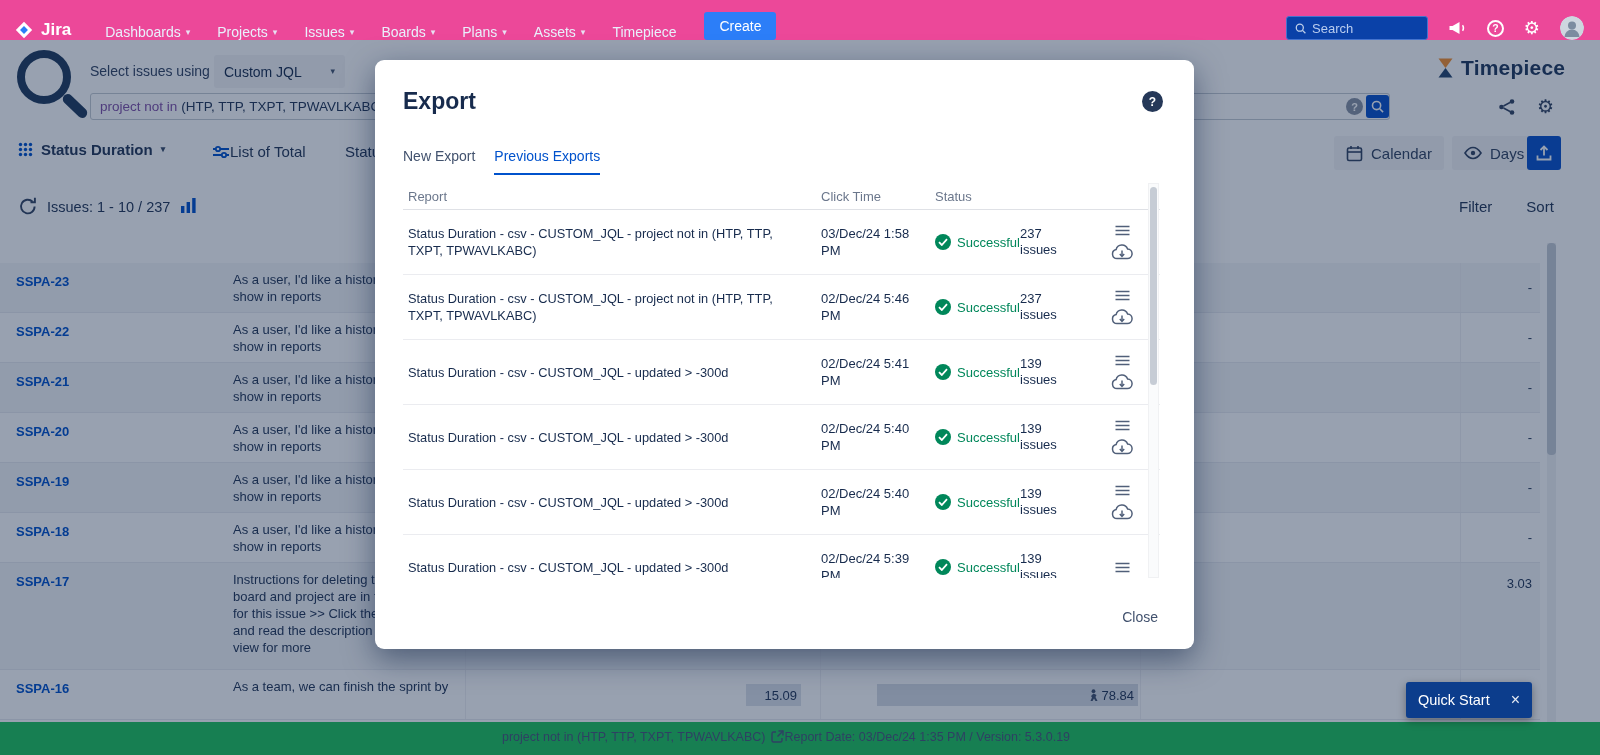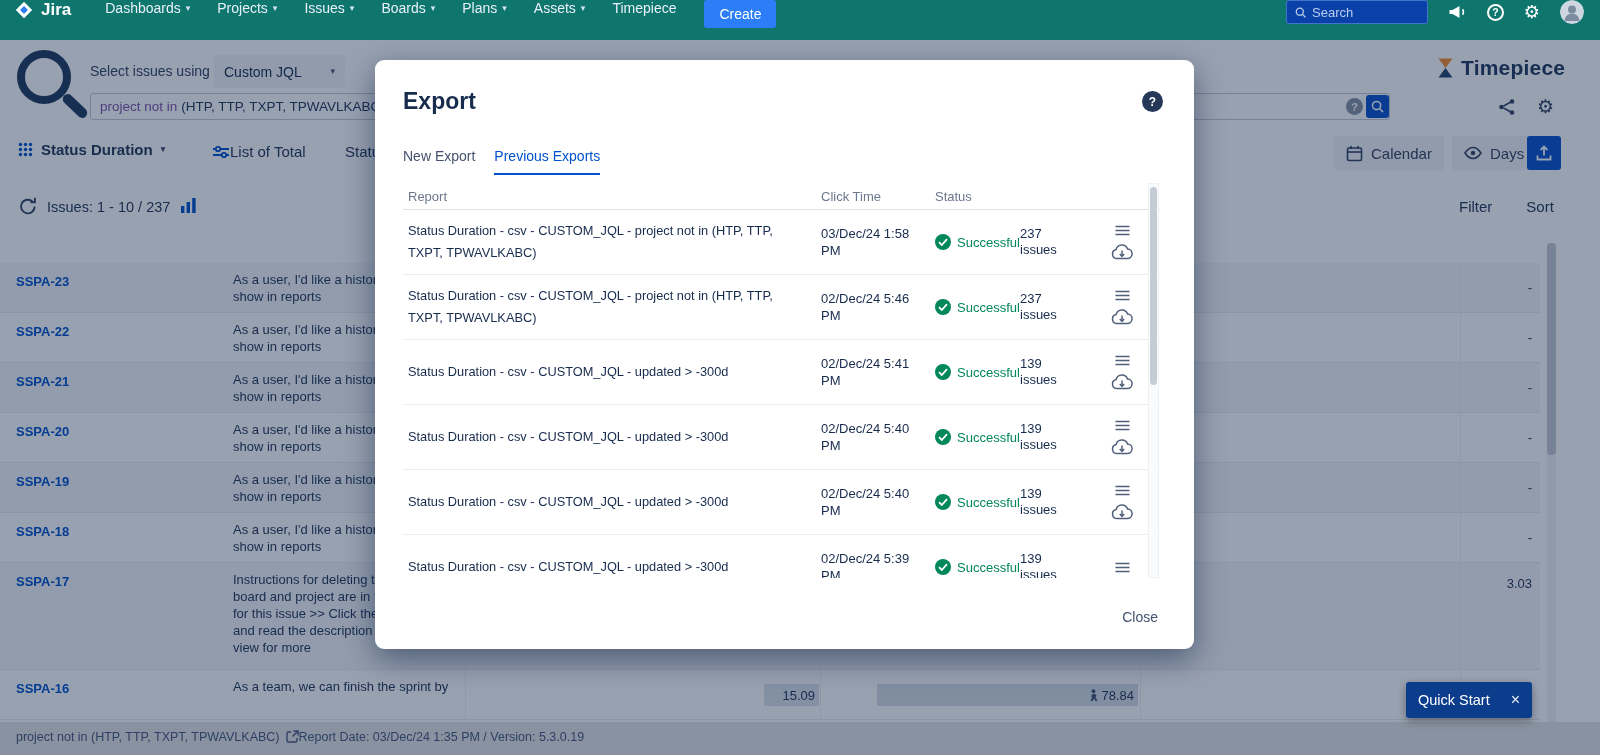--- a/index.html
+++ b/index.html
@@ -1,20 +1,20 @@
 <!DOCTYPE html>
 <html><head>
 <meta charset="utf-8">
 <style>
   * { margin:0; padding:0; box-sizing:border-box; }
   html,body { width:1600px; height:755px; }
   body { font-family:"Liberation Sans", sans-serif; position:relative; overflow:hidden; background:#fff; color:#172B4D; }
 
   
-  .topnav { position:absolute; top:0; left:0; width:1600px; height:40px; background:#0f766e; display:flex; align-items:flex-start; padding:0 16px 0 14px; z-index:70; }
+  .topnav { position:absolute; top:0; left:0; width:1600px; height:40px; background:#ec4899; display:flex; align-items:flex-end; padding:0 16px 0 14px; z-index:70; }
   .nav-brand { display:flex; align-items:center; gap:7px; margin-right:34px; cursor:pointer; }
   .nav-brand-text { color:#fff; font-size:17px; font-weight:700; }
   .nav-items { display:flex; align-items:center; gap:27px; margin-right:28px; }
   .nav-item { display:flex; align-items:center; gap:5px; color:#E9F0FC; font-size:14px; cursor:pointer; white-space:nowrap; }
   .chev { font-size:9px; opacity:.9; line-height:1; }
   .create-btn { background:#2C7EF8; color:#fff; border:none; border-radius:3px; font-size:14px; font-family:inherit; padding:6px 15px; cursor:pointer; }
   .nav-right { margin-left:auto; display:flex; align-items:center; gap:20px; }
   .nav-search { width:142px; height:24px; background:#0A41A8; border:1px solid #4473CE; border-radius:3px; display:flex; align-items:center; gap:6px; padding:0 8px; }
   .nav-search input { background:transparent; border:none; outline:none; color:#DCE7F8; font-size:13px; width:100%; font-family:inherit; }
   .nav-search input::placeholder { color:#B9CDEF; }
@@ -67,47 +67,47 @@
   .trow { display:grid; grid-template-columns:225px 240px 355px 320px 320px 80px; border-bottom:1px solid #E9EBEF; position:relative; background:#fff; }
   .trow.alt { background:#F5F6F8; }
   .h50 { height:50px; } .h107 { height:107px; }
   .c-key { padding:9px 0 0 16px; }
   .key-link { color:#0052CC; font-size:13px; font-weight:700; text-decoration:none; cursor:pointer;margin-top:24px; }
   .c-sum { padding:8px 10px 0 8px; font-size:13px; color:#253858; line-height:17px; white-space:pre-line; overflow:hidden; }
   .c-a,.c-b,.c-c { position:relative; border-left:1px solid #EFF0F3; }
   .c-ip { display:flex; justify-content:flex-end; align-items:center; padding-right:8px; font-size:13px; color:#253858; border-left:1px solid #EFF0F3; }
   .h107 .c-ip { align-items:flex-start; padding-top:13px; }
   .bar { position:absolute; top:14px; height:22px; display:flex; align-items:center; justify-content:flex-end; gap:3px; font-size:13px; color:#253858; padding:0 4px; }
-  .bar-a { right:1px; width:55px; background:#DCE2EB; }
+  .bar-a { right:19px; width:55px; background:#DCE2EB; }
   .bar-b { right:2px; width:261px; background:#D8DDE5; }
 
   .pg-scroll { position:absolute; left:1547px; top:243px; width:9px; height:510px; background:#F2F3F5; cursor:pointer; }
   .pg-thumb { width:9px; height:212px; background:#C5CBD4; border-radius:4px; }
 
-  .footer { position:absolute; left:0; bottom:0; width:1600px; height:33px; background:#e5e5e5; display:flex; align-items:center; justify-content:flex-start; padding:0 44px 4px 16px; font-size:12.5px; color:#49597A; z-index:5; }
+  .footer { position:absolute; left:0; bottom:0; width:1600px; height:33px; background:#22c55e; display:flex; align-items:center; justify-content:center; padding:0 44px 4px 16px; font-size:12.5px; color:#49597A; z-index:5; }
   .f-left { display:flex; align-items:center; gap:6px; }
 
   
   .overlay { position:absolute; left:0; top:40px; width:1600px; height:715px; background:rgba(9,30,66,.42); z-index:50; }
 
   .quickstart { position:absolute; left:1406px; top:682px; width:126px; height:36px; background:#0C3D8C; border-radius:3px; color:#fff; display:flex; align-items:center; justify-content:space-between; padding:0 12px; z-index:60; box-shadow:0 3px 8px rgba(0,0,0,.35); cursor:pointer; }
   .qs-label { font-size:14.5px; }
   .qs-x { font-size:16px; opacity:.9; cursor:pointer; }
 
   .modal { position:absolute; left:375px; top:60px; width:819px; height:589px; background:#fff; border-radius:9px; z-index:100; box-shadow:0 10px 30px rgba(9,30,66,.5); }
   .m-title { position:absolute; left:28px; top:28px; font-size:23px; font-weight:700; color:#172B4D; }
   .m-help { position:absolute; right:31px; top:31px; width:21px; height:21px; background:#253858; border-radius:50%; color:#fff; font-size:12px; font-weight:700; display:flex; align-items:center; justify-content:center; cursor:pointer; }
   .m-tabs { position:absolute; left:28px; top:88px; display:flex; gap:19px; }
   .mtab { font-size:14px; color:#42526E; padding-bottom:9px; cursor:pointer; }
   .mtab.active { color:#0052CC; font-weight:500; border-bottom:2px solid #0052CC; }
 
   .m-scroll { position:absolute; left:28px; top:123px; width:757px; height:395px; overflow:hidden; }
   .mhead { display:grid; grid-template-columns:413px 114px 85px 64px 1fr; height:27px; align-items:center; font-size:13px; color:#6B778C; border-bottom:1px solid #DFE1E6; padding-left:5px; }
   .mrow { display:grid; grid-template-columns:413px 114px 85px 64px 1fr; min-height:65px; align-items:center; border-bottom:1px solid #EBECF0; padding-left:5px; }
-  .m-report { font-size:12.8px; color:#172B4D; line-height:22px; padding-right:22px; }
+  .m-report { font-size:12.8px; color:#172B4D; line-height:17px; padding-right:22px; }
   .m-time { font-size:13px; color:#172B4D; line-height:17px; width:96px; }
   .m-status { display:flex; align-items:center; gap:6px; font-size:13px; color:#00875A; }
   .okdot { width:16px; height:16px; border-radius:50%; background:#00875A; display:flex; align-items:center; justify-content:center; flex:none; }
   .m-count { font-size:13px; color:#172B4D; line-height:16px; width:46px; }
   .m-actions { display:flex; flex-direction:column; align-items:center; gap:8px; justify-self:center; }
   .m-actions .icon-btn { color:#505F79; }
 
   .m-scrollbar { position:absolute; right:35px; top:123px; width:11px; height:395px; background:#FAFBFC; border:1px solid #F0F1F3; cursor:pointer; }
   .m-thumb { width:7px; margin:3px auto 0; height:198px; background:#C6CCD5; border-radius:4px; }
 

